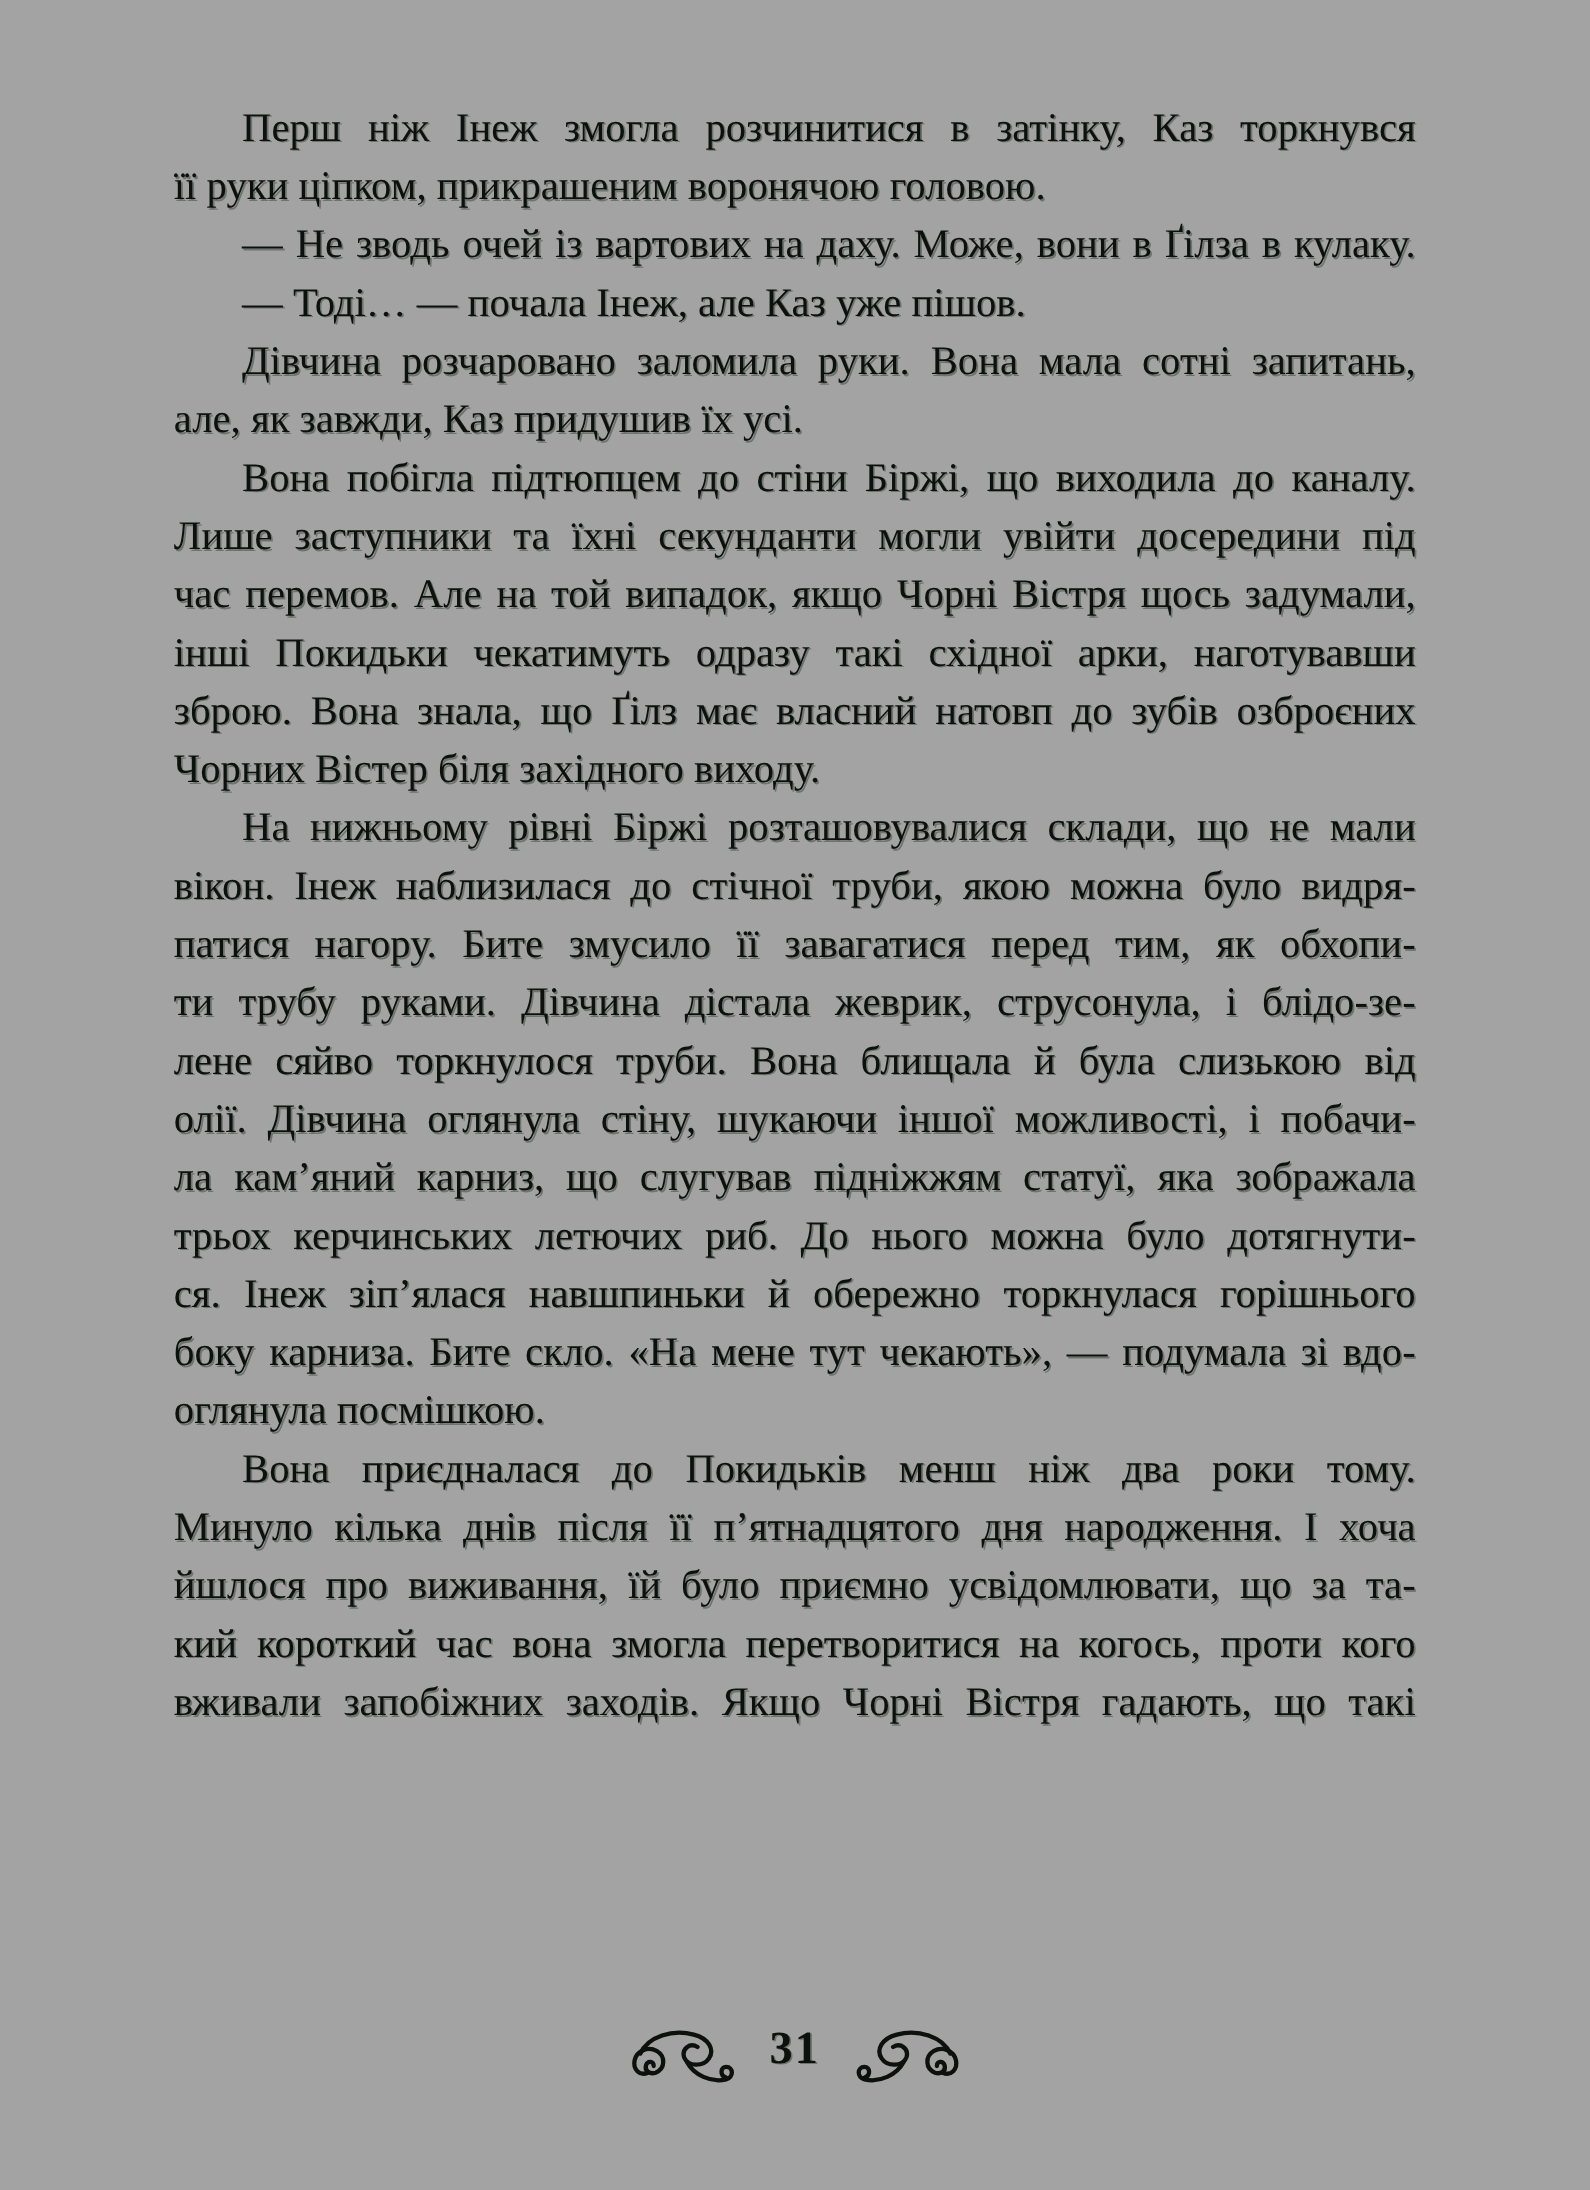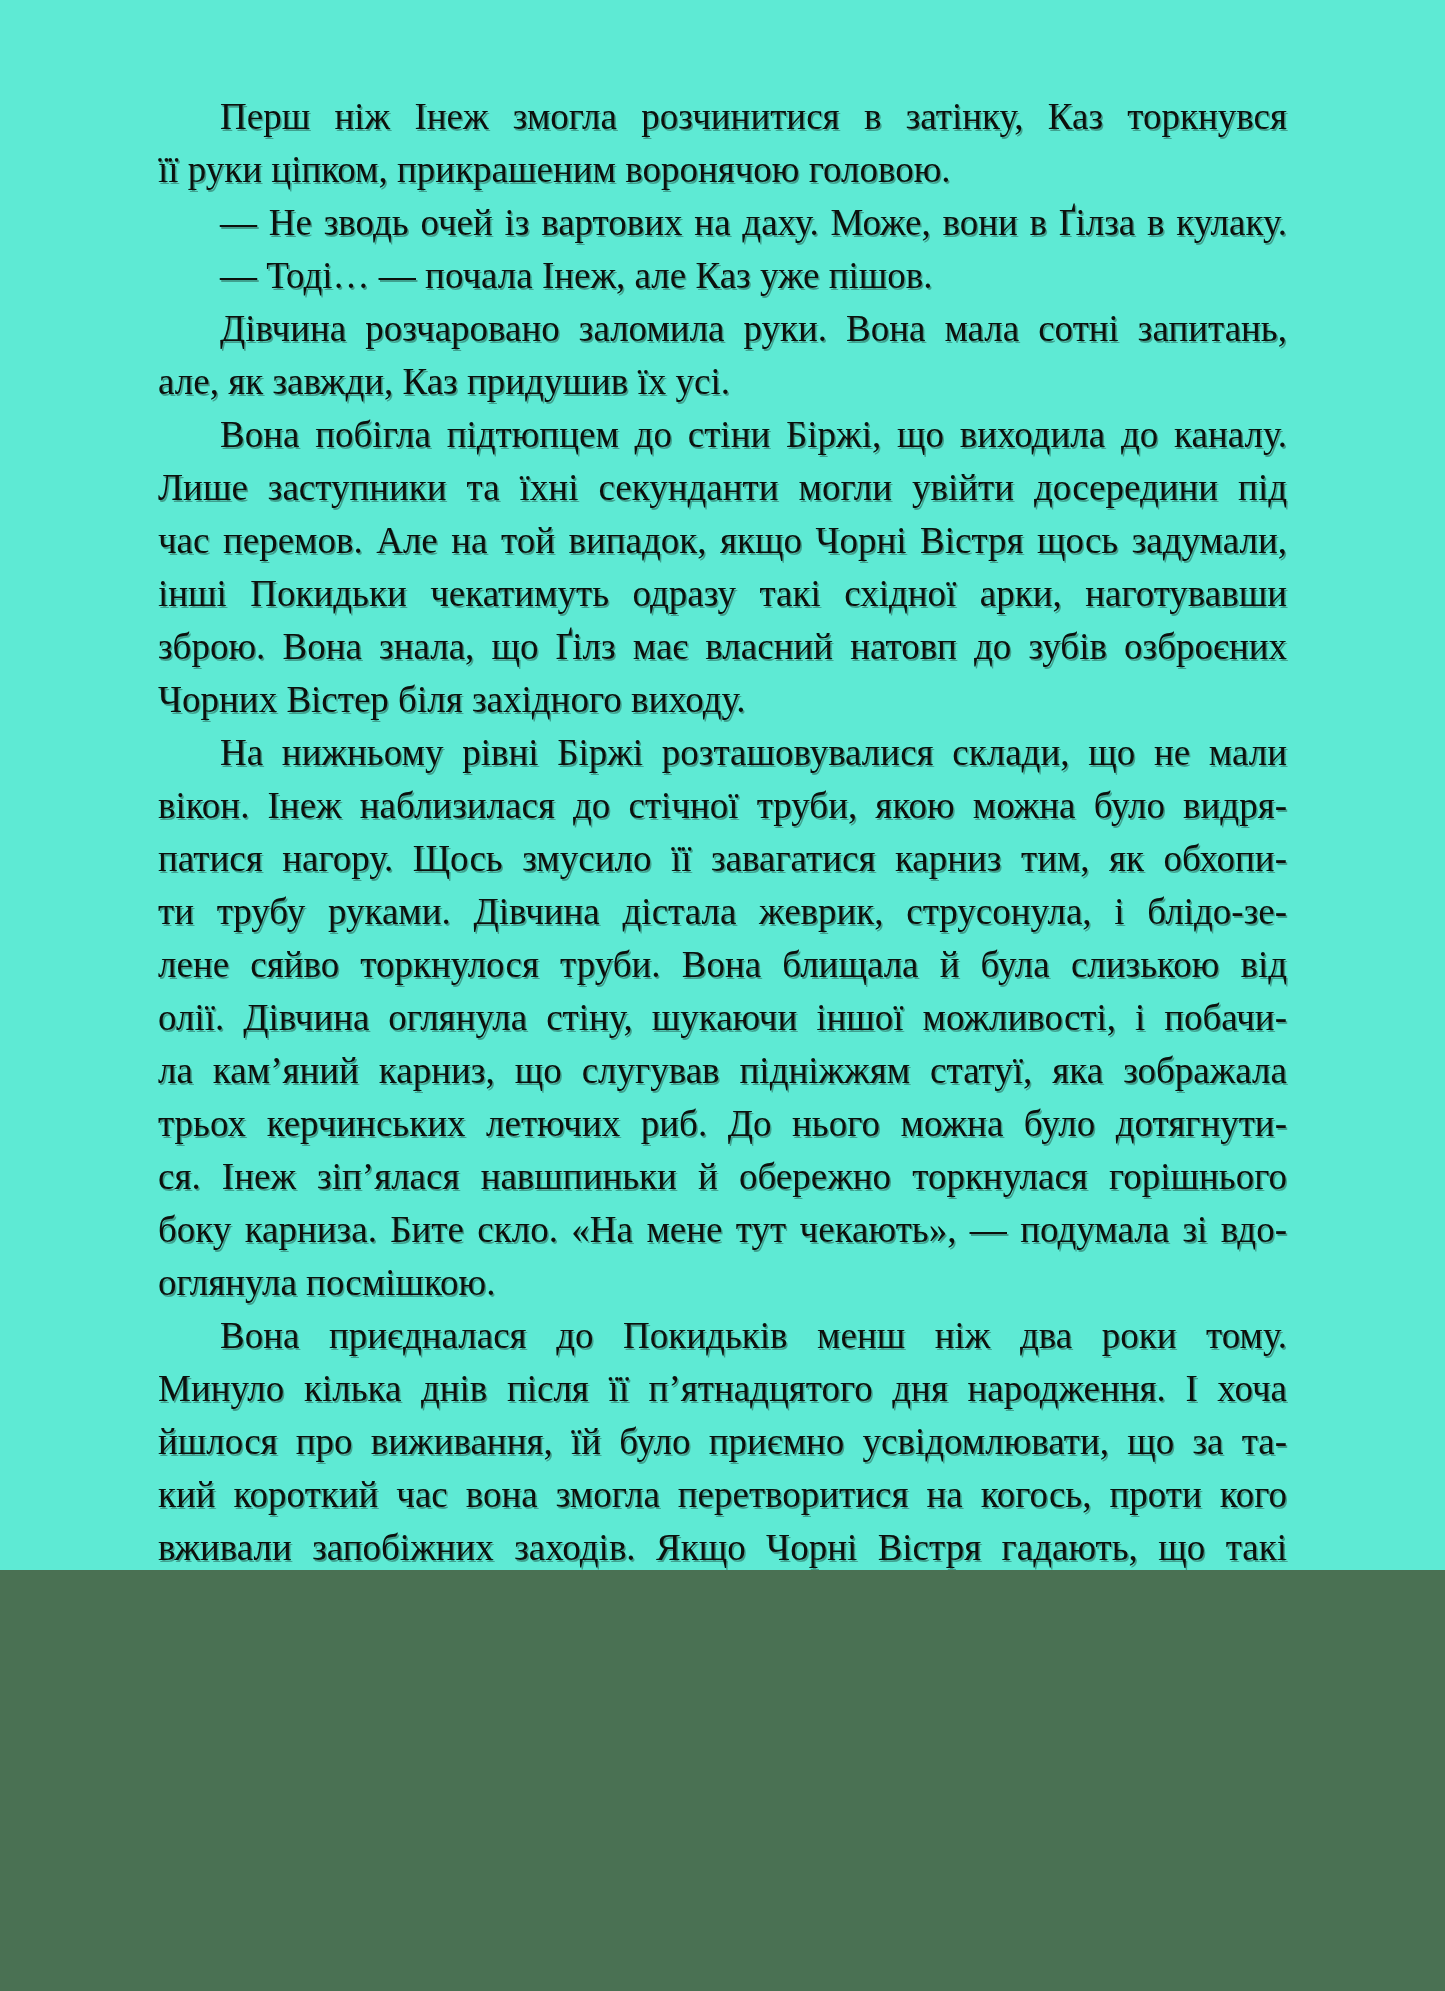--- a/index.html
+++ b/index.html
@@ -3,22 +3,22 @@
 <meta charset="utf-8">
 <style>
   html, body {
     margin: 0;
     padding: 0;
     background: #4a7153;
   }
   .page {
     position: relative;
     width: 1445px;
-    height: 1570px;
-    background: #5eead4;
+    height: 1991px;
+    background: #a3a3a3;
     overflow: hidden;
     font-family: "Liberation Serif", "DejaVu Serif", serif;
     color: #0c110d;
   }
   .text-block {
     position: absolute;
     top: 90px;
     left: 158px;
     width: 1129px;
   }
@@ -93,21 +93,21 @@
         <div class="line indent">Вона побігла підтюпцем до стіни Біржі, що виходила до каналу.</div>
         <div class="line">Лише заступники та їхні секунданти могли увійти досередини під</div>
         <div class="line">час перемов. Але на той випадок, якщо Чорні Вістря щось задумали,</div>
         <div class="line">інші Покидьки чекатимуть одразу такі східної арки, наготувавши</div>
         <div class="line">зброю. Вона знала, що Ґілз має власний натовп до зубів озброєних</div>
         <div class="line short">Чорних Вістер біля західного виходу.</div>
       </div>
       <div class="para">
         <div class="line indent">На нижньому рівні Біржі розташовувалися склади, що не мали</div>
         <div class="line">вікон. Інеж наблизилася до стічної труби, якою можна було видря-</div>
-        <div class="line">патися нагору. Щось змусило її завагатися карниз тим, як обхопи-</div>
+        <div class="line">патися нагору. Бите змусило її завагатися перед тим, як обхопи-</div>
         <div class="line">ти трубу руками. Дівчина дістала жеврик, струсонула, і блідо-зе-</div>
         <div class="line">лене сяйво торкнулося труби. Вона блищала й була слизькою від</div>
         <div class="line">олії. Дівчина оглянула стіну, шукаючи іншої можливості, і побачи-</div>
         <div class="line">ла кам’яний карниз, що слугував підніжжям статуї, яка зображала</div>
         <div class="line">трьох керчинських летючих риб. До нього можна було дотягнути-</div>
         <div class="line">ся. Інеж зіп’ялася навшпиньки й обережно торкнулася горішнього</div>
         <div class="line">боку карниза. Бите скло. «На мене тут чекають», — подумала зі вдо-</div>
         <div class="line short">оглянула посмішкою.</div>
       </div>
       <div class="para">

